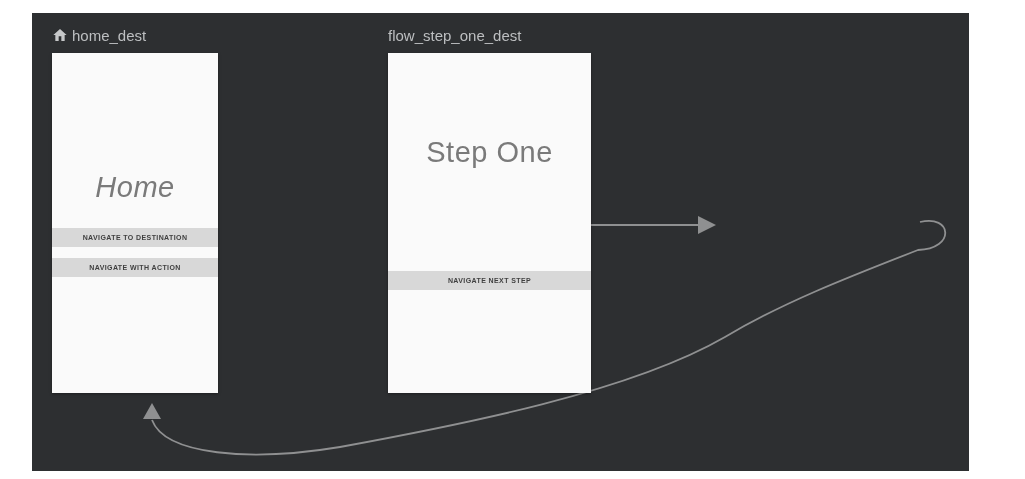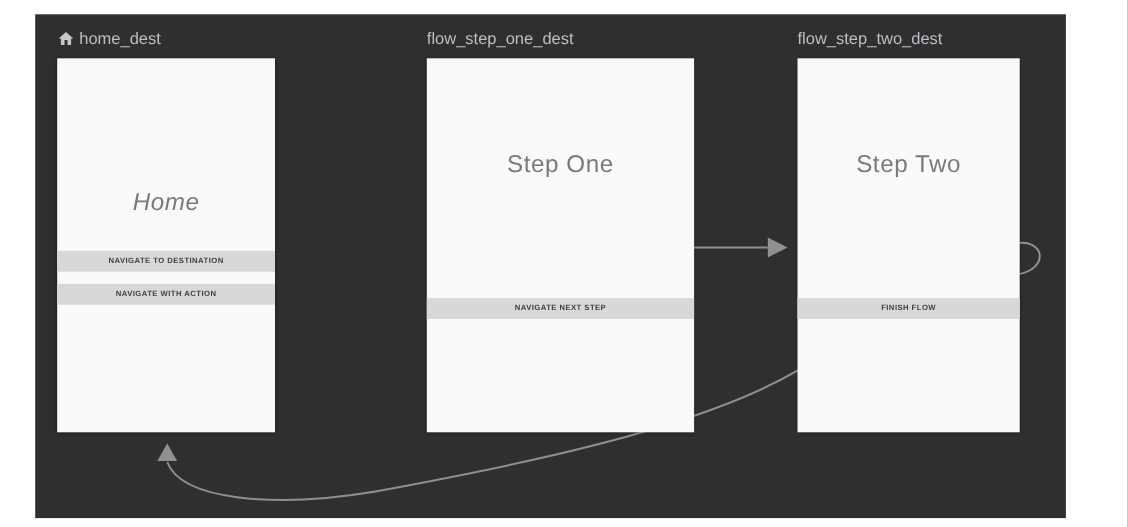--- a/index.html
+++ b/index.html
@@ -42,41 +42,41 @@
     left: 0; top: 0;
     width: 100%; height: 100%;
     background: #fafafa;
     box-shadow: 0 1px 3px rgba(0,0,0,0.35);
   }
   .screen-title {
     position: absolute;
     left: 0; width: 100%;
     text-align: center;
     color: #7a7a7a;
-    font-size: 22px;
+    font-size: 29px;
     font-weight: 400;
     letter-spacing: 0.5px;
   }
   .screen-button {
     position: absolute;
     left: 0; width: 100%;
     height: 19px;
     background: #d8d8d8;
     color: #3f3f3f;
     font-size: 7px;
     font-weight: 700;
     letter-spacing: 0.4px;
     display: flex;
     align-items: center;
     justify-content: center;
     white-space: nowrap;
   }
   
-  #dest-home    { left: 20px;  top: 40px; width: 198px; height: 340px; }
-  #dest-step1   { left: 356px; top: 40px; width: 243px; height: 340px; }
+  #dest-home    { left: 20px;  top: 40px; width: 166px; height: 340px; }
+  #dest-step1   { left: 356px; top: 40px; width: 203px; height: 340px; }
   #dest-step2   { left: 693px; top: 40px; width: 202px; height: 340px; }
 
   #dest-home .screen-title  { top: 118px; font-style: italic; }
   #dest-step1 .screen-title { top: 83px; }
   #dest-step2 .screen-title { top: 83px; }
 
   #home-btn-1 { top: 175px; }
   #home-btn-2 { top: 205px; }
   #step1-btn  { top: 218px; }
   #step2-btn  { top: 218px; }
@@ -120,23 +120,14 @@
   <div class="destination" id="dest-step1">
     <div class="dest-header">
       <span>flow_step_one_dest</span>
     </div>
     <div class="device-screen">
       <div class="screen-title">Step One</div>
       <div class="screen-button" id="step1-btn">NAVIGATE NEXT STEP</div>
     </div>
   </div>
 
-  <div class="destination" id="dest-step2">
-    <div class="dest-header">
-      <span>flow_step_two_dest</span>
-    </div>
-    <div class="device-screen">
-      <div class="screen-title">Step Two</div>
-      <div class="screen-button" id="step2-btn">FINISH FLOW</div>
-    </div>
-  </div>
 
 </div>
 
 </body></html>

